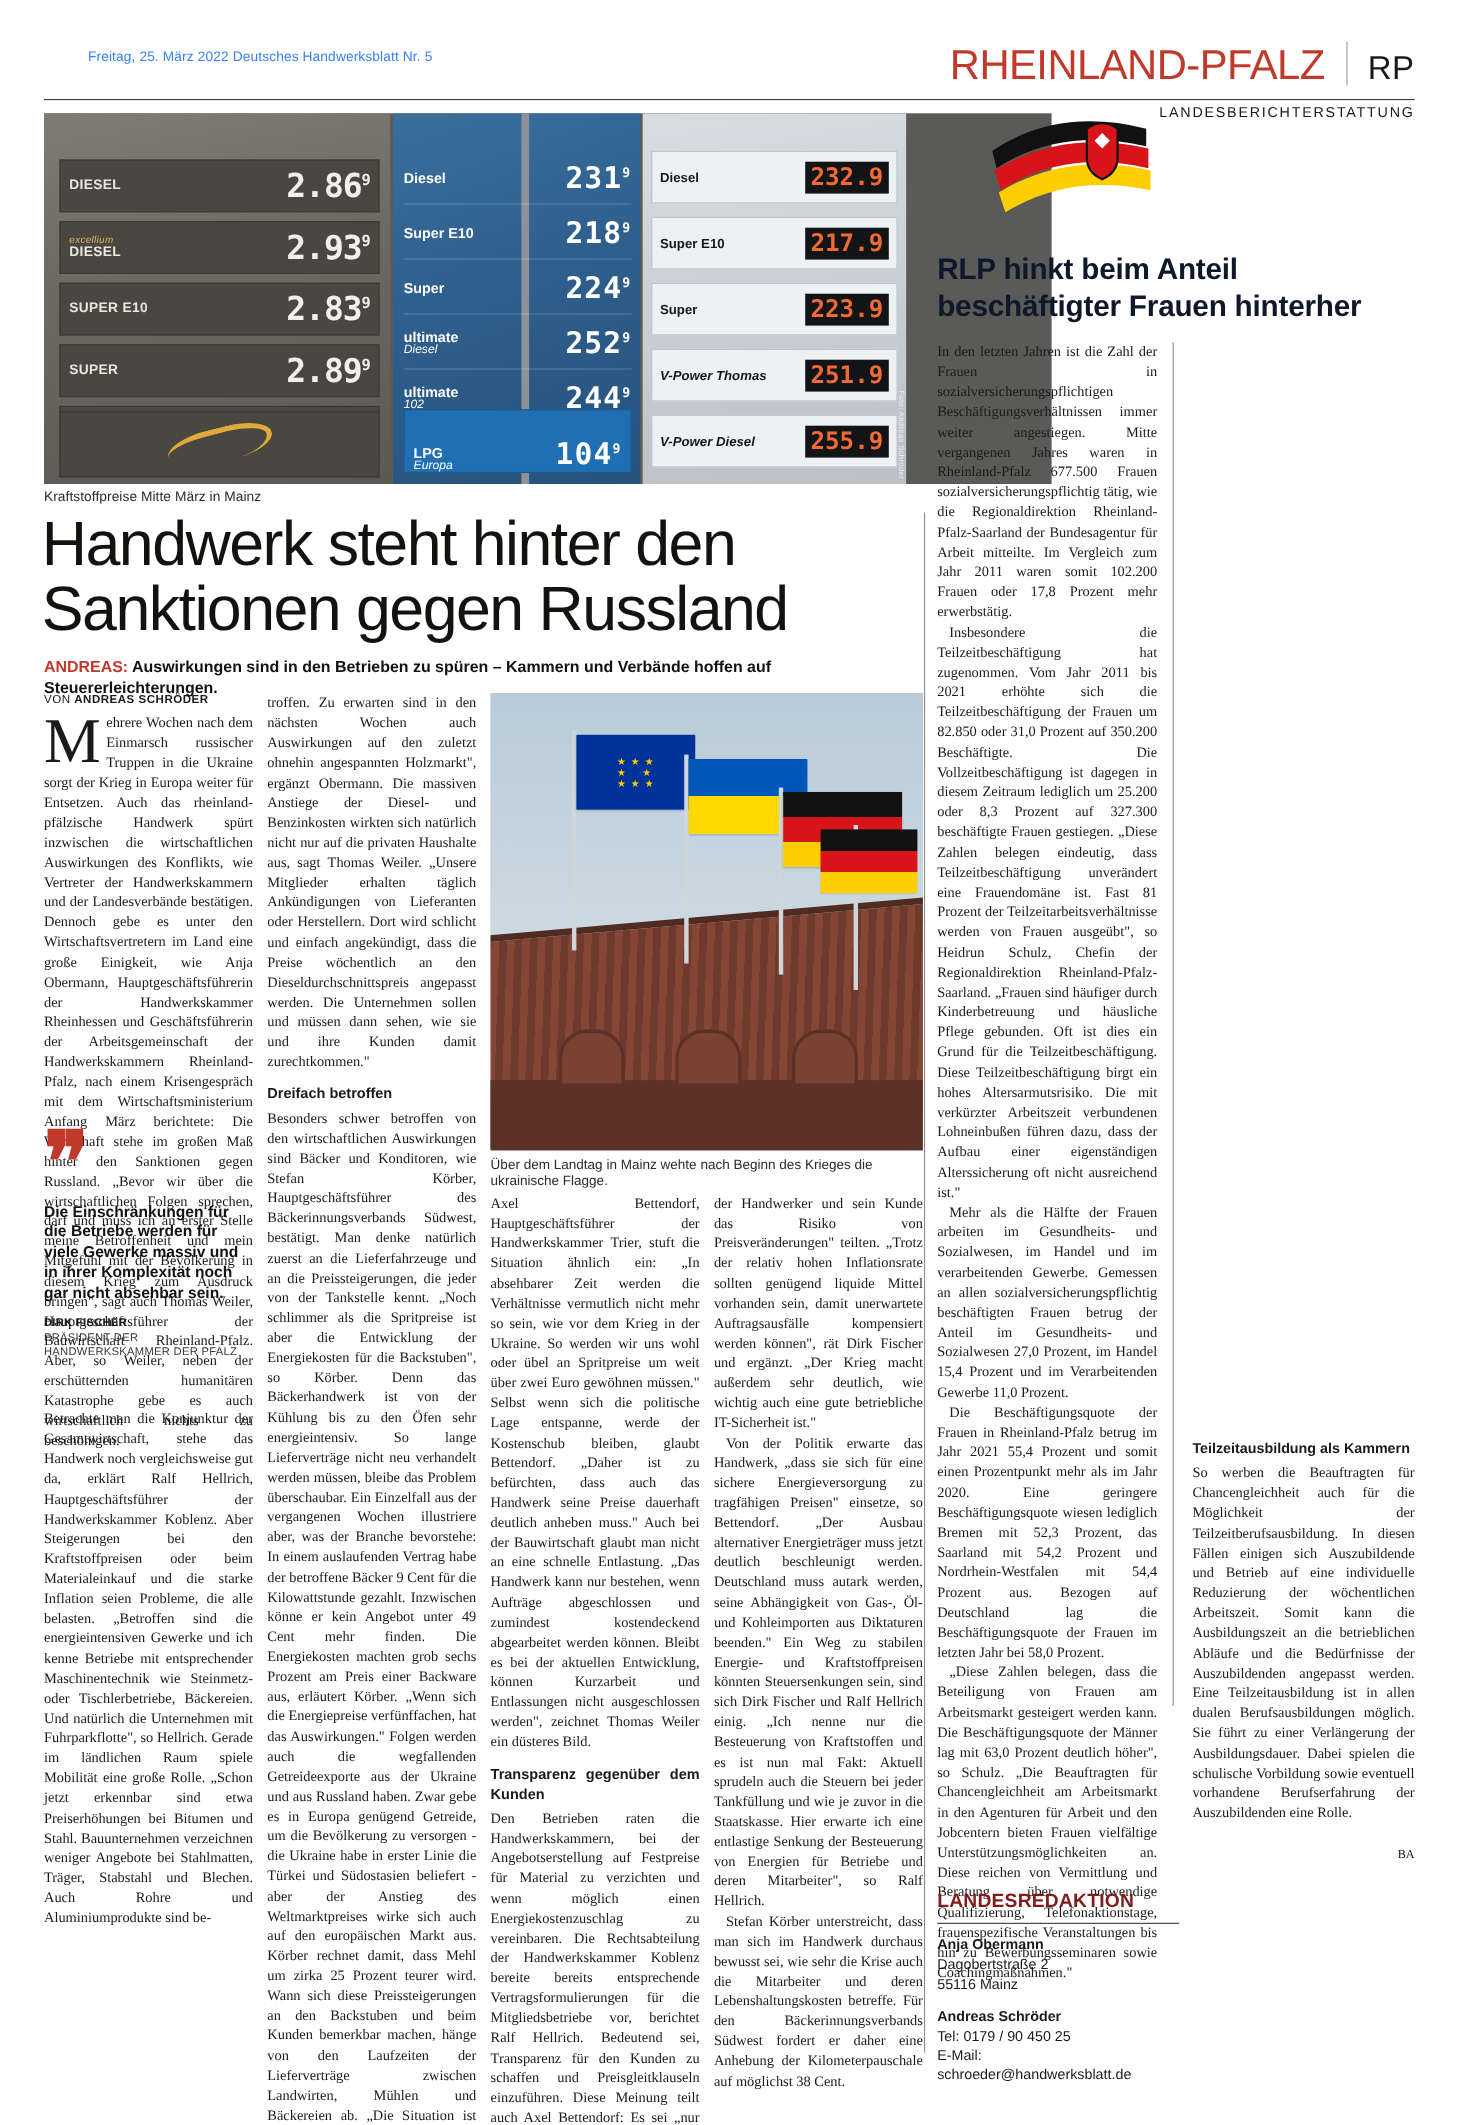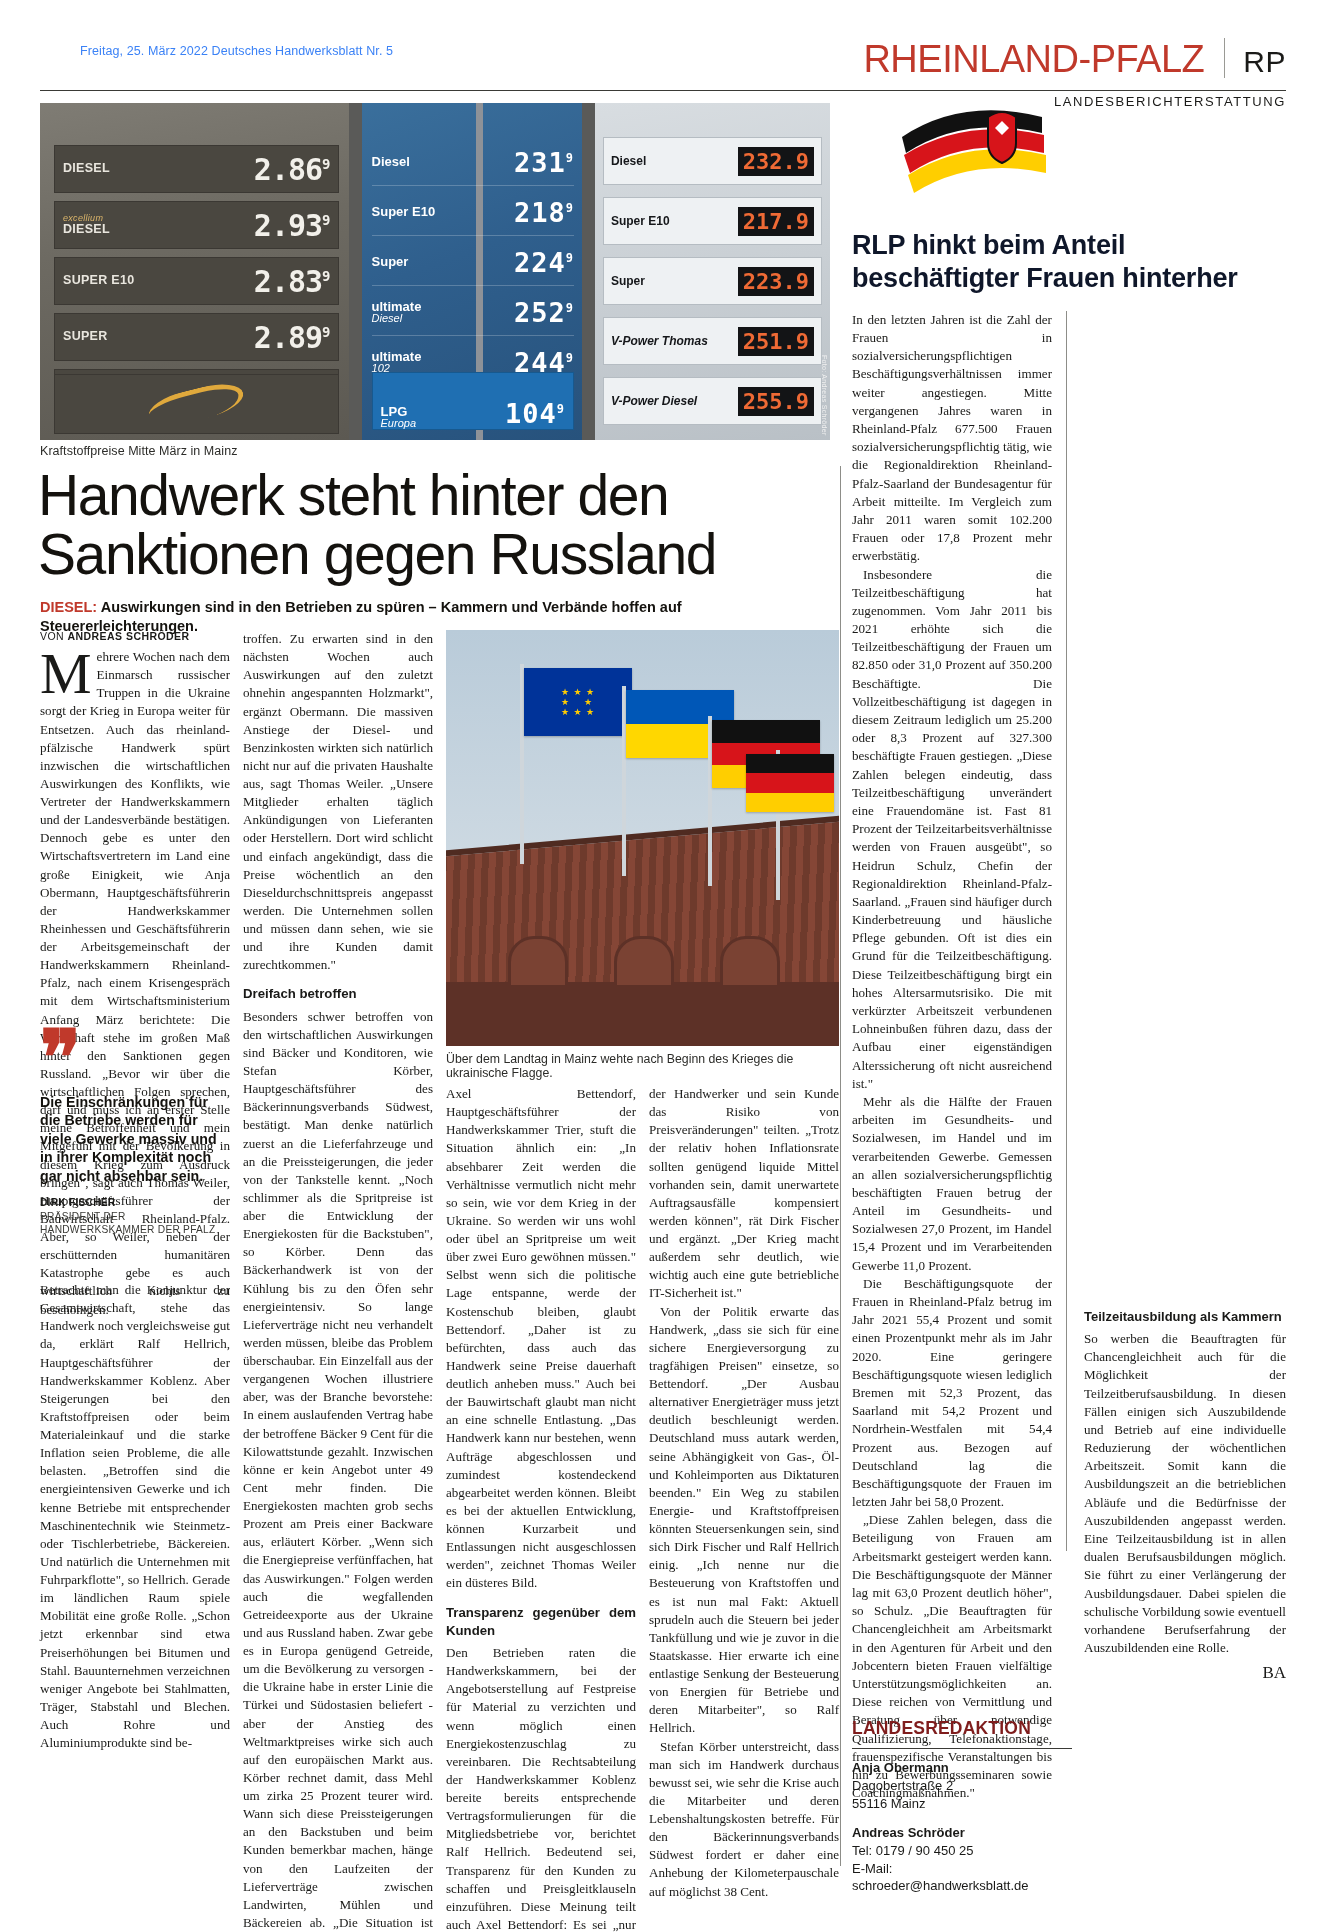--- a/index.html
+++ b/index.html
@@ -39,22 +39,22 @@
   }
   .mh-rule{
     position:absolute; left:0; top:54px; width:1246px; height:1.4px; background:#3a3a36;
   }
   .mh-sub{
     position:absolute; right:0; top:58px; font-size:13px; letter-spacing:1.6px; color:#1a1a18;
   }
 
   
   .photostrip{
-    position:absolute; left:40px; top:103px; width:790px; height:337px;
-    display:flex; gap:13px; overflow:hidden; background:#5a5a58;
+    position:absolute; left:40px; top:103px; width:916px; height:337px;
+    display:flex; gap:2px; overflow:hidden; background:#5a5a58;
   }
   .ph{position:relative; overflow:hidden;}
   .ph1{width:315px;}
   .ph2{width:225px;}
   .ph3{width:240px;}
 
   
   .sign1{position:absolute;inset:0;background:linear-gradient(170deg,#7f7c74 0%,#6d6a62 40%,#5c5952 100%);}
   .sign1 .panel{
     position:absolute; left:14px; right:10px; height:48px;
@@ -128,21 +128,21 @@
   .sb-body{
     font-family:"Liberation Serif", serif; font-size:13.1px; line-height:1.39;
     text-align:justify; color:#1a1a18; hyphens:auto;
   }
   .sb-body p{margin:0 0 0 0; text-indent:0;}
   .sb-body p + p{text-indent:11px;}
   .sb-sub{
     font-family:"Liberation Sans",sans-serif;font-weight:bold;font-size:13px;
     margin:11px 0 4px 0;
   }
-  .sb-sig{text-align:right;font-family:"Liberation Serif",serif;font-size:17px;margin-top:4px;}
+  .sb-sig{text-align:right;font-family:"Liberation Serif",serif;font-size:11px;margin-top:22px;}
 
   .vrule{position:absolute;background:#8d8d88;width:1px;}
 
   
   .landesred{
     position:absolute; left:852px; top:1718px; width:220px;
   }
   .lr-title{
     color:#7f1d1d; font-size:17.5px; font-weight:bold; letter-spacing:.2px; margin-bottom:9px;
   }
@@ -348,21 +348,21 @@
   </div>
 
   <div class="photo-caption">Kraftstoffpreise Mitte März in Mainz</div>
 
   <div class="headline">
     <div>Handwerk steht hinter den</div>
     <div>Sanktionen gegen Russland</div>
   </div>
 
   <div class="kicker">
-    <span class="uk">DIESEL:</span>
+    <span class="uk">ANDREAS:</span>
     <span class="rest">Auswirkungen sind in den Betrieben zu spüren – Kammern und Verbände hoffen auf Steuererleichterungen.</span>
   </div>
 
   <div class="byline">
     <span>VON</span>
     <b>ANDREAS SCHRÖDER</b>
   </div>
 
   <div class="col colA">
     <p><span class="dropcap">M</span><span>ehrere Wochen nach dem Einmarsch russischer Truppen in die Ukraine sorgt der Krieg in Europa weiter für Entsetzen. Auch das rheinland-pfälzische Handwerk spürt inzwischen die wirtschaftlichen Auswirkungen des Konflikts, wie Vertreter der Handwerkskammern und der Landesverbände bestätigen. Dennoch gebe es unter den Wirtschaftsvertretern im Land eine große Einigkeit, wie Anja Obermann, Hauptgeschäftsführerin der Handwerkskammer Rheinhessen und Geschäftsführerin der Arbeitsgemeinschaft der Handwerkskammern Rheinland-Pfalz, nach einem Krisengespräch mit dem Wirtschaftsministerium Anfang März berichtete: Die Wirtschaft stehe im großen Maß hinter den Sanktionen gegen Russland. „Bevor wir über die wirtschaftlichen Folgen sprechen, darf und muss ich an erster Stelle meine Betroffenheit und mein Mitgefühl mit der Bevölkerung in diesem Krieg zum Ausdruck bringen", sagt auch Thomas Weiler, Hauptgeschäftsführer der Bauwirtschaft Rheinland-Pfalz. Aber, so Weiler, neben der erschütternden humanitären Katastrophe gebe es auch wirtschaftlich nichts zu beschönigen.</span></p>

